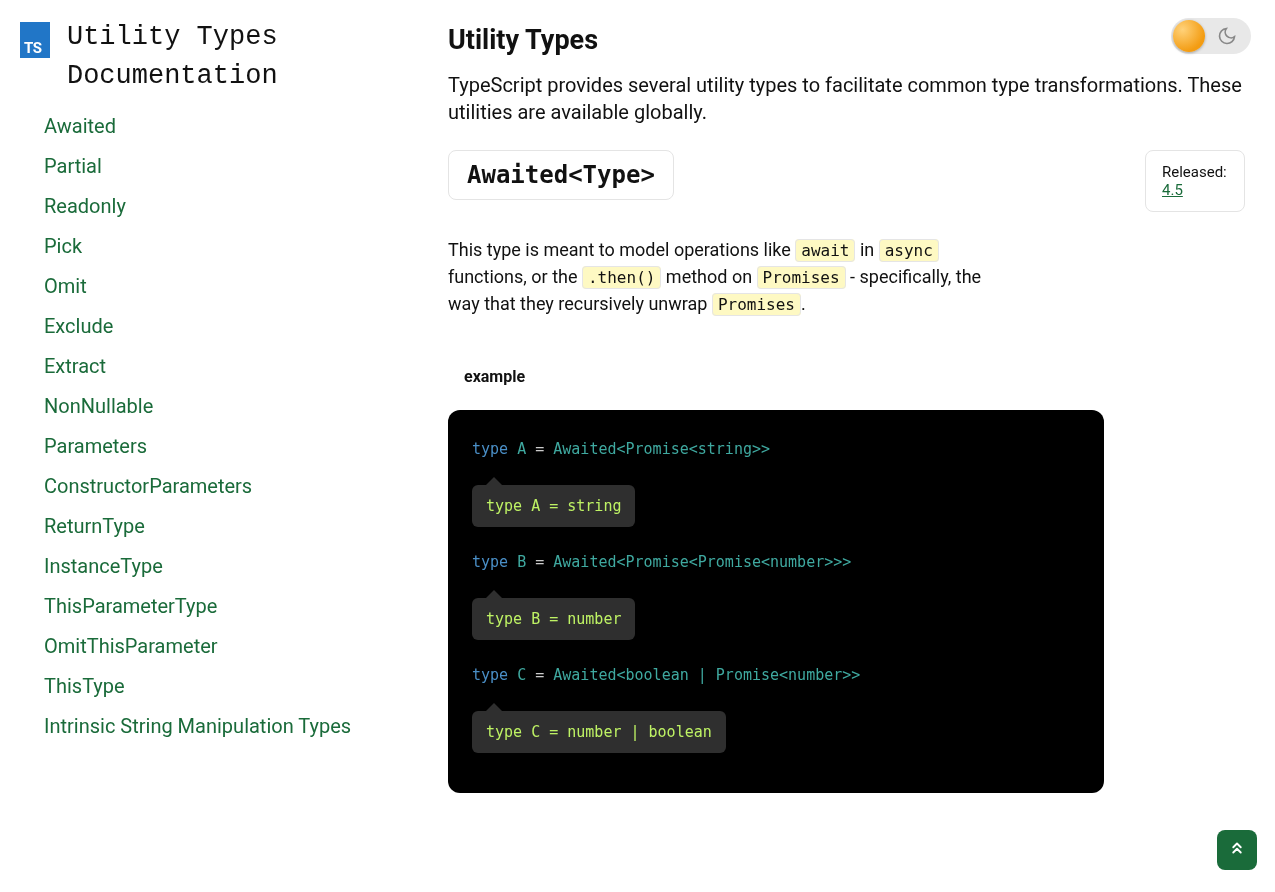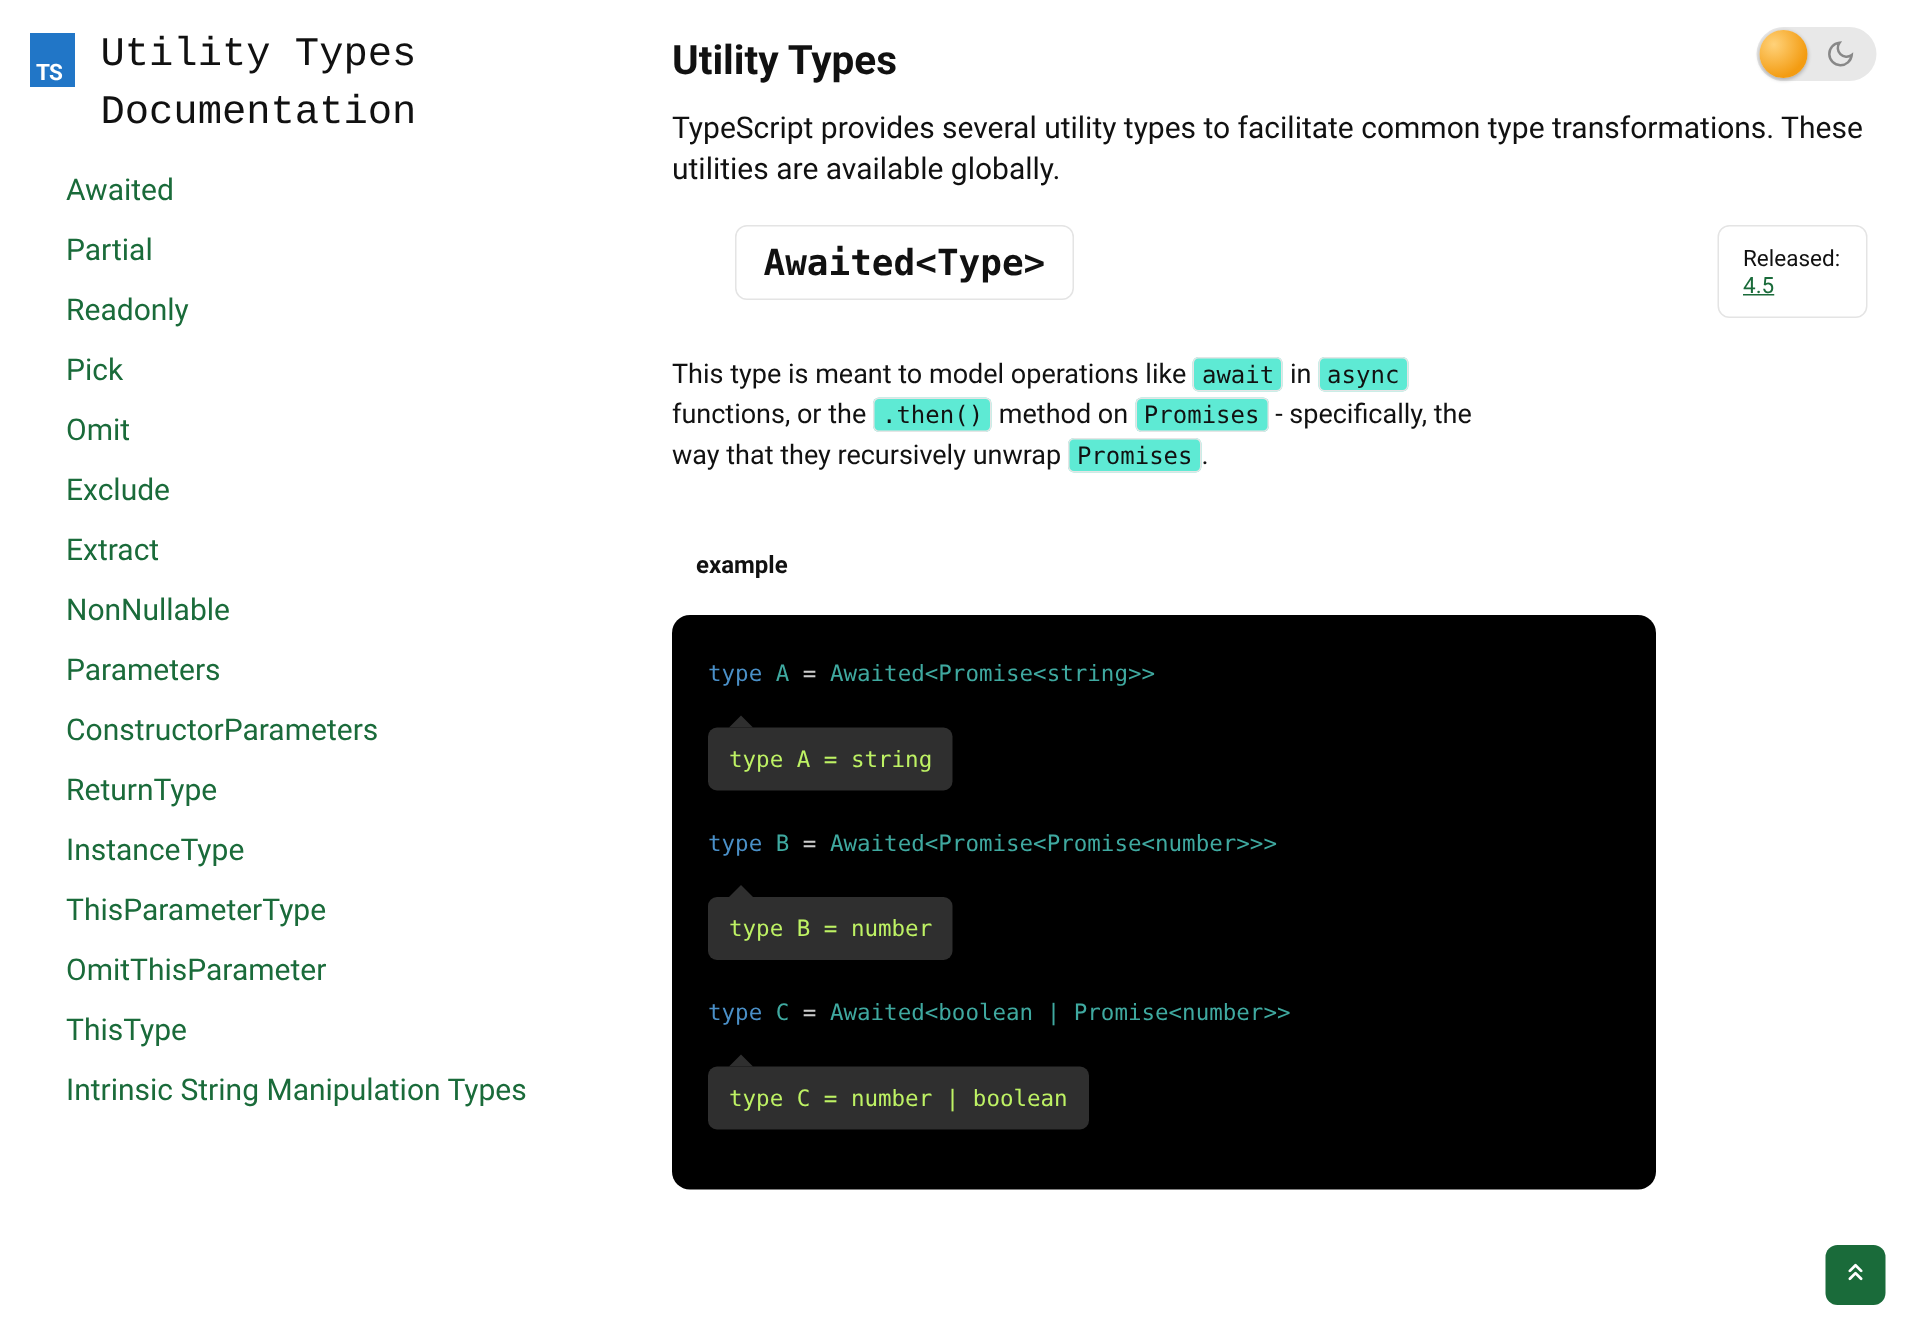--- a/index.html
+++ b/index.html
@@ -57,21 +57,20 @@
     padding: 24px 30px 0 18px;
   }
   .page-title { font-size: 27px; font-weight: 700; margin-bottom: 16px; }
   .intro { font-size: 20px; line-height: 1.35; margin-bottom: 24px; }
 
   .section-head {
     display: flex;
     align-items: flex-start;
     justify-content: space-between;
     margin-bottom: 24px;
-    margin-left: 42px;
   }
   .type-heading {
     font-family: ui-monospace, "SF Mono", Menlo, Consolas, monospace;
     font-size: 24px;
     padding: 10px 18px;
     border: 1px solid #e4e4e4;
     border-radius: 8px;
     background: #fff;
     display: inline-block;
   }
@@ -80,21 +79,21 @@
     border-radius: 8px;
     padding: 12px 16px;
     font-size: 15px;
     min-width: 100px;
   }
   .release-box a { color: #1a6b3a; text-decoration: underline; }
 
   .section-body { font-size: 18px; line-height: 1.5; max-width: 560px; margin-bottom: 50px; }
   .inline-code {
     font-family: ui-monospace, "SF Mono", Menlo, Consolas, monospace;
-    background: #5eead4;
+    background: #fef9c3;
     border: 1px solid #e5e5e5;
     border-radius: 4px;
     padding: 1px 5px;
     font-size: 16px;
   }
 
   .example-label { font-weight: 700; font-size: 16px; margin: 0 0 24px 16px; }
 
   .code-block {
     background: #000;

